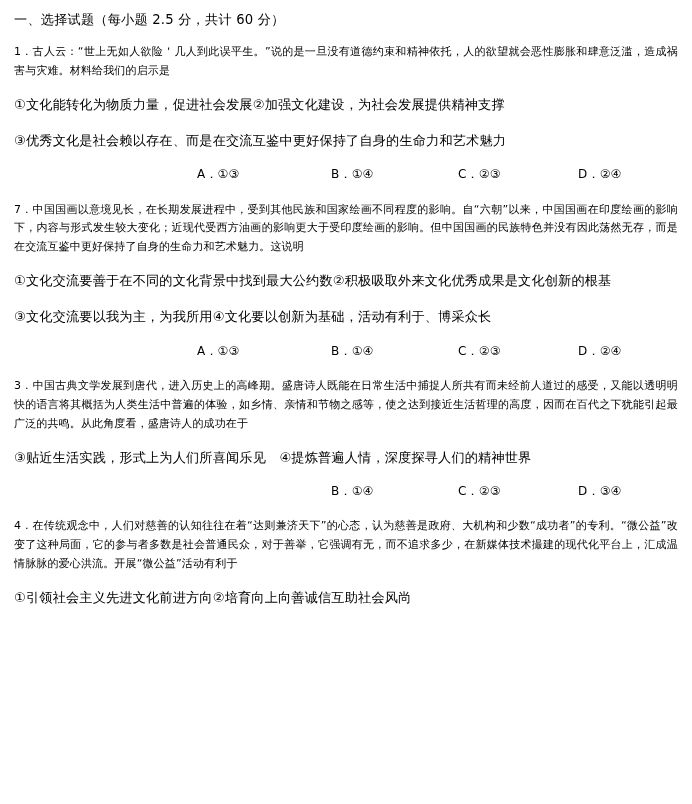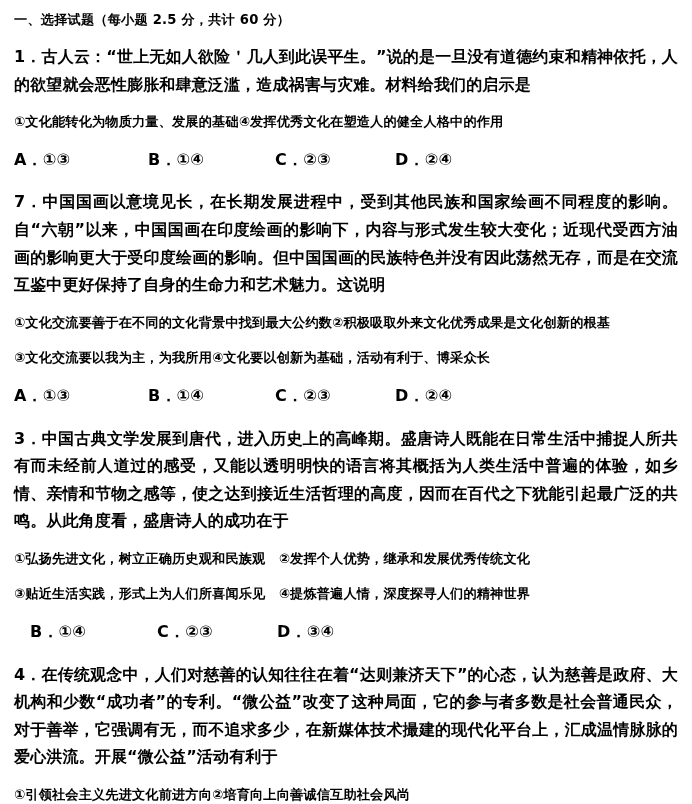--- a/index.html
+++ b/index.html
@@ -13,70 +13,71 @@
     font-family: "DejaVu Sans", "Liberation Sans", sans-serif;
     color: #000000;
     overflow: hidden;
   }
   .page {
     width: 692px;
     height: 804px;
     box-sizing: border-box;
     padding: 10px 14px 8px 14px;
     position: relative;
-    font-weight: bold;
   }
   .section-title {
     font-size: 13.2px;
     line-height: 1.45;
     margin: 0 0 14px 0;
     letter-spacing: 0.2px;
   }
   .question {
     margin: 0 0 0 0;
   }
   .q-stem {
-    font-size: 16px;
+    font-size: 11px;
     line-height: 1.72;
     text-align: justify;
     margin: 0 0 13px 0;
     letter-spacing: 0.15px;
   }
   .q-opt {
     font-size: 13.2px;
     line-height: 1.72;
     text-align: justify;
     margin: 0 0 13px 0;
     letter-spacing: 0.15px;
   }
   .answers {
-    font-size: 16px;
+    font-size: 12px;
     line-height: 1.6;
     margin: 0 0 16px 0;
     display: flex;
     letter-spacing: 0.2px;
+    justify-content: flex-end;
   }
   .answers .choice {
     display: inline-block;
   }
   .answers .choice.a { width: 118px; }
   .answers .choice.b { width: 127px; margin-left: 16px; }
   .answers .choice.c { width: 120px; }
   .answers .choice.d { width: 100px; }
 </style>
 </head>
 <body>
 
 <div class="page">
 
   <div class="section-title">一、选择试题（每小题 2.5 分，共计 60 分）</div>
 
   <div class="question">
     <div class="q-stem">1．古人云：“世上无如人欲险＇几人到此误平生。”说的是一旦没有道德约束和精神依托，人的欲望就会恶性膨胀和肆意泛滥，造成祸害与灾难。材料给我们的启示是</div>
-    <div class="q-opt">①文化能转化为物质力量、发展的基础④发挥优秀文化在塑造人的健全人格中的作用</div>
+    <div class="q-opt">①文化能转化为物质力量，促进社会发展②加强文化建设，为社会发展提供精神支撑</div>
+    <div class="q-opt">③优秀文化是社会赖以存在、而是在交流互鉴中更好保持了自身的生命力和艺术魅力</div>
     <div class="answers">
       <span class="choice a">A．①③</span>
       <span class="choice b">B．①④</span>
       <span class="choice c">C．②③</span>
       <span class="choice d">D．②④</span>
     </div>
   </div>
 
   <div class="question">
     <div class="q-stem">7．中国国画以意境见长，在长期发展进程中，受到其他民族和国家绘画不同程度的影响。自“六朝”以来，中国国画在印度绘画的影响下，内容与形式发生较大变化；近现代受西方油画的影响更大于受印度绘画的影响。但中国国画的民族特色并没有因此荡然无存，而是在交流互鉴中更好保持了自身的生命力和艺术魅力。这说明</div>
@@ -85,21 +86,20 @@
     <div class="answers">
       <span class="choice a">A．①③</span>
       <span class="choice b">B．①④</span>
       <span class="choice c">C．②③</span>
       <span class="choice d">D．②④</span>
     </div>
   </div>
 
   <div class="question">
     <div class="q-stem">3．中国古典文学发展到唐代，进入历史上的高峰期。盛唐诗人既能在日常生活中捕捉人所共有而未经前人道过的感受，又能以透明明快的语言将其概括为人类生活中普遍的体验，如乡情、亲情和节物之感等，使之达到接近生活哲理的高度，因而在百代之下犹能引起最广泛的共鸣。从此角度看，盛唐诗人的成功在于</div>
-    <div class="q-opt">①弘扬先进文化，树立正确历史观和民族观　②发挥个人优势，继承和发展优秀传统文化</div>
     <div class="q-opt">③贴近生活实践，形式上为人们所喜闻乐见　④提炼普遍人情，深度探寻人们的精神世界</div>
     <div class="answers">
       <span class="choice b">B．①④</span>
       <span class="choice c">C．②③</span>
       <span class="choice d">D．③④</span>
     </div>
   </div>
 
   <div class="question">
     <div class="q-stem">4．在传统观念中，人们对慈善的认知往往在着“达则兼济天下”的心态，认为慈善是政府、大机构和少数“成功者”的专利。“微公益”改变了这种局面，它的参与者多数是社会普通民众，对于善举，它强调有无，而不追求多少，在新媒体技术撮建的现代化平台上，汇成温情脉脉的爱心洪流。开展“微公益”活动有利于</div>

